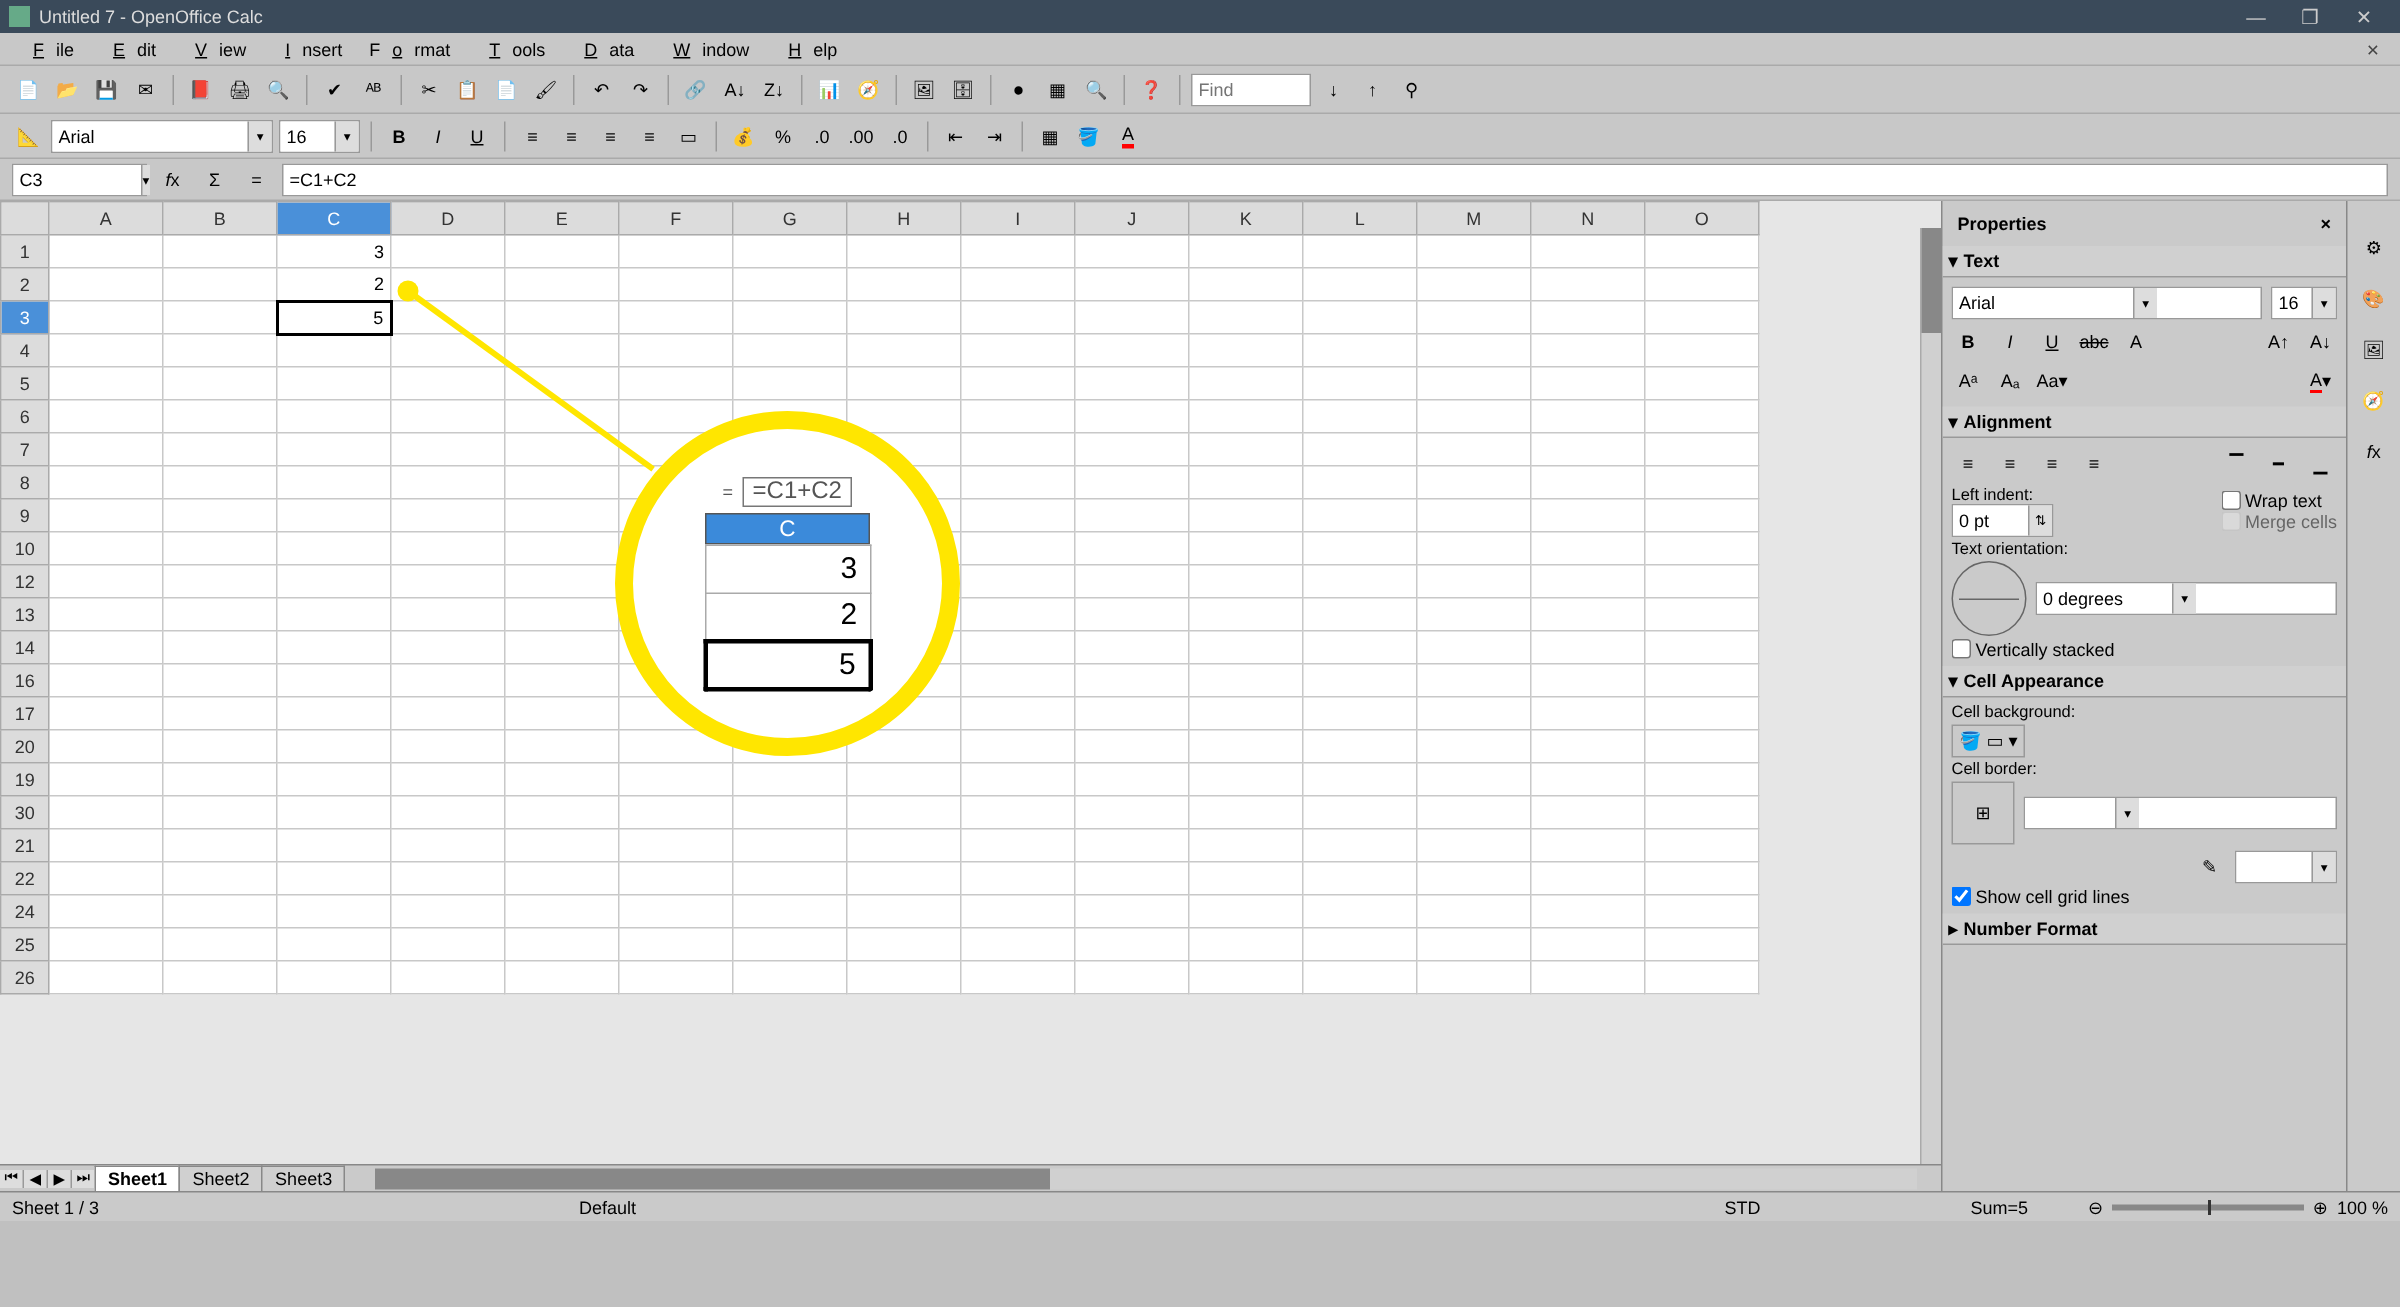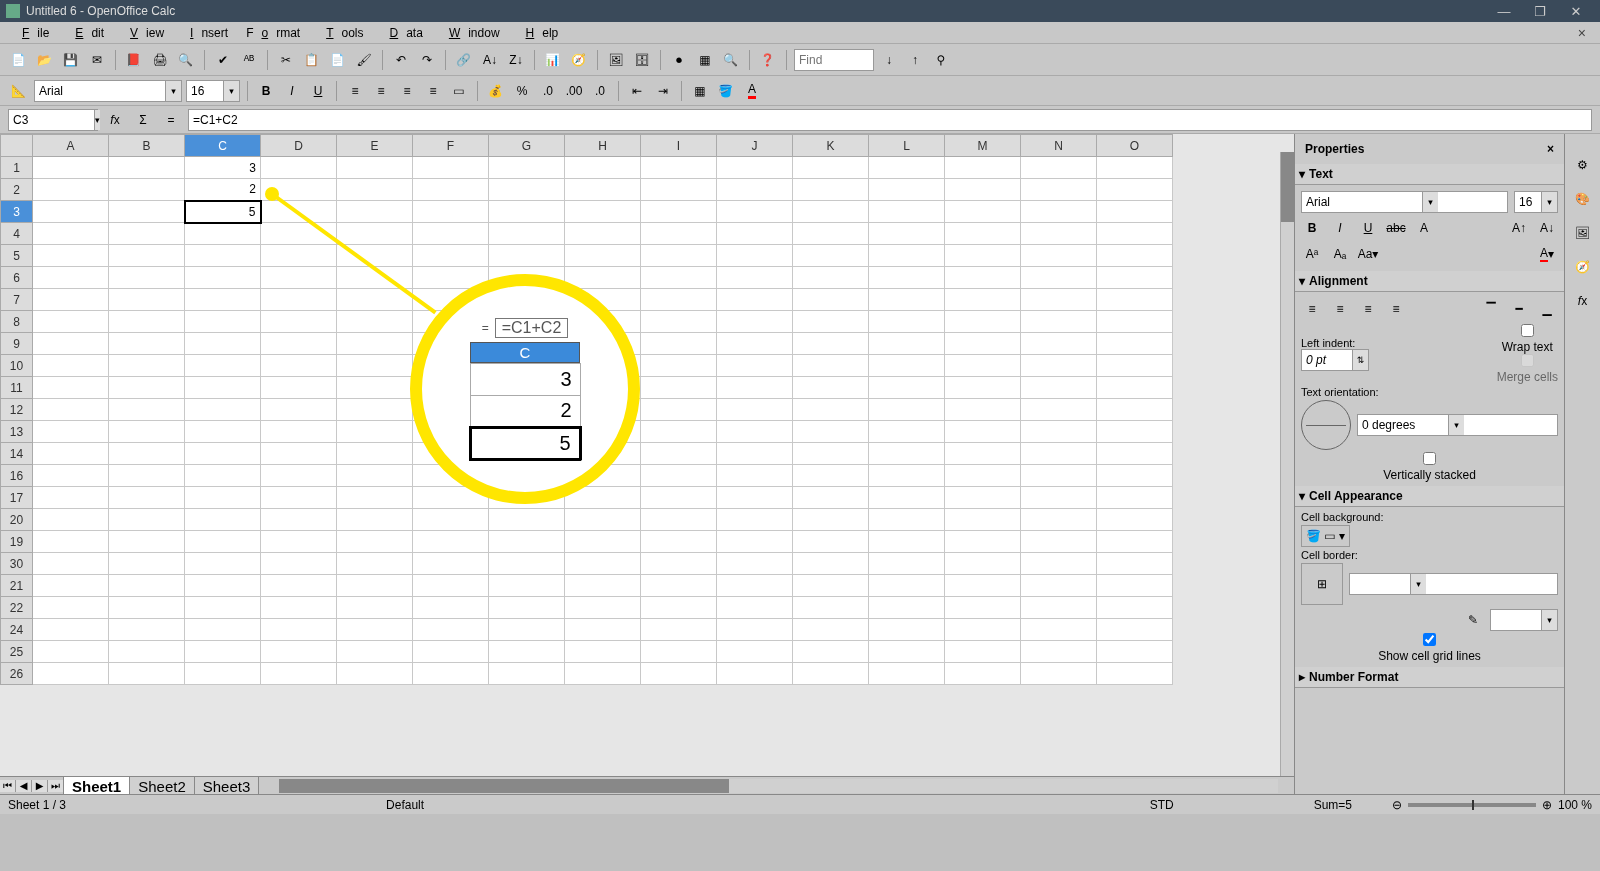--- a/index.html
+++ b/index.html
@@ -40,34 +40,34 @@
 table.grid th.colh { width: 76px; height: 18px; }
 tr.selrow th.rowh { background: #4a90d9; color: #fff; }
 th.colh.selcol { background: #4a90d9; color: #fff; }
 td.selcell { border: 2px solid #000 !important; }
 
 .vscroll { position: absolute; right: 0; top: 18px; bottom: 16px; width: 14px; background: #d0d0d0; border-left:1px solid #aaa; }
 .vscroll .thumb { position: absolute; top: 0; width: 100%; height: 70px; background: #888; }
 .tabs { position: absolute; bottom: 0; left: 0; right: 0; height: 18px; background: #cacaca; display: flex; align-items: center; border-top: 1px solid #888; }
 .tabnav { display: flex; gap: 0; }
 .tabnav span { width: 16px; text-align: center; font-size: 10px; border-right: 1px solid #999; background:#ddd; }
-.sheet-tab { padding: 1px 8px; border: 1px solid #888; border-bottom: none; margin-left: -1px; font-size: 15px; }
+.sheet-tab { padding: 1px 8px; border: 1px solid #888; border-bottom: none; margin-left: -1px; font-size: 12px; }
 .sheet-tab.active { background: #fff; font-weight: bold; }
 .sheet-tab:not(.active) { background: #d0d0d0; }
 .hscroll { flex: 1; margin-left: 20px; height: 14px; background: #d0d0d0; margin-right:16px; position: relative; }
 .hscroll .thumb { position: absolute; left: 0; height: 100%; width: 450px; background: #888; }
 
 .statusbar { height: 20px; background: #cacaca; border-top: 1px solid #888; display: flex; align-items: center; font-size: 11px; padding: 0 8px; gap: 40px; }
 .statusbar .spacer { flex: 1; }
 
 .panel-hd { background: #d0d0d0; padding: 3px 4px; font-weight: bold; display: flex; align-items: center; gap: 4px; border-bottom: 1px solid #999; margin: 4px -6px; }
 .panel-title { padding: 4px; font-weight: bold; display:flex; justify-content:space-between;align-items:flex-end; }
 .prop-row { display: flex; align-items: center; gap: 6px; padding: 2px 0; flex-wrap: wrap; }
 .prop-label { font-size: 11px; }
-.chk { display: flex; align-items: center; gap: 3px; font-size: 11px; flex-direction: column; }
+.chk { display: flex; align-items: flex-start; gap: 3px; font-size: 11px; }
 .small-btn { width: 22px; height: 22px; display: inline-flex; align-items: center; justify-content: center; border: 1px solid transparent; }
 .wheel { width: 50px; height: 50px; border: 1px solid #666; border-radius: 50%; position: relative; }
 .wheel::after { content: ""; position: absolute; top: 50%; left: 4px; right: 4px; border-top: 1px solid #666; }
 
 .zoom { overflow: visible; }
 .zoom-ring { position: absolute; border: 12px solid #ffe600; border-radius: 50%; background: #fff; }
 .zoom-line { position: absolute; background: #ffe600; height: 4px; transform-origin: left center; }
 .zoom-dot { position: absolute; width: 14px; height: 14px; background: #ffe600; border-radius: 50%; }
 
 .zoom-content { position: absolute; inset: 12px; border-radius: 50%; overflow: hidden; display:flex; flex-direction:column; align-items:center; justify-content:center; }
@@ -78,21 +78,21 @@
 .zc-grid td { border:1px solid #aaa; width:110px; height:32px; text-align:right; padding-right:8px; font-size:20px; background:#fff; }
 .zc-sel td { border:3px solid #000 !important; }
 
 .under { text-decoration: underline; }
 </style>
 </head>
 <body>
 
 <div class="titlebar">
   <span class="icon"></span>
-  <span class="title">Untitled 6 - OpenOffice Calc</span>
+  <span class="title">Untitled 7 - OpenOffice Calc</span>
   <span class="winbtn">—</span>
   <span class="winbtn">❐</span>
   <span class="winbtn">✕</span>
 </div>
 
 <div class="menubar">
   <span><span class="under">F</span>ile</span>
   <span><span class="under">E</span>dit</span>
   <span><span class="under">V</span>iew</span>
   <span><span class="under">I</span>nsert</span>
@@ -380,38 +380,20 @@
             <td class=""></td>
             <td class=""></td>
             <td class=""></td>
             <td class=""></td>
             <td class=""></td>
             <td class=""></td>
             <td class=""></td>
           </tr>
           <tr>
             <th class="rowh">10</th>
-            <td class=""></td>
-            <td class=""></td>
-            <td class=""></td>
-            <td class=""></td>
-            <td class=""></td>
-            <td class=""></td>
-            <td class=""></td>
-            <td class=""></td>
-            <td class=""></td>
-            <td class=""></td>
-            <td class=""></td>
-            <td class=""></td>
-            <td class=""></td>
-            <td class=""></td>
-            <td class=""></td>
-          </tr>
-          <tr>
-            <th class="rowh">11</th>
             <td class=""></td>
             <td class=""></td>
             <td class=""></td>
             <td class=""></td>
             <td class=""></td>
             <td class=""></td>
             <td class=""></td>
             <td class=""></td>
             <td class=""></td>
             <td class=""></td>
@@ -762,21 +744,21 @@
       <span class="small-btn">≡</span>
       <div style="flex:1"></div>
       <span class="small-btn">▔</span>
       <span class="small-btn">━</span>
       <span class="small-btn">▁</span>
     </div>
     <div class="prop-row">
       <div>
         <div class="prop-label">Left indent:</div>
         <span class="combo">
-            <input style="width: 50px; font-style: italic;" value="0 pt">
+            <input style="width: 50px;" value="0 pt">
             <span class="drop">⇅</span>
           </span>
       </div>
       <div style="flex:1"></div>
       <div>
         <label class="chk">
             <input type="checkbox" style="">
             <span>Wrap text</span>
           </label>
         <label class="chk" style="opacity:.5">

